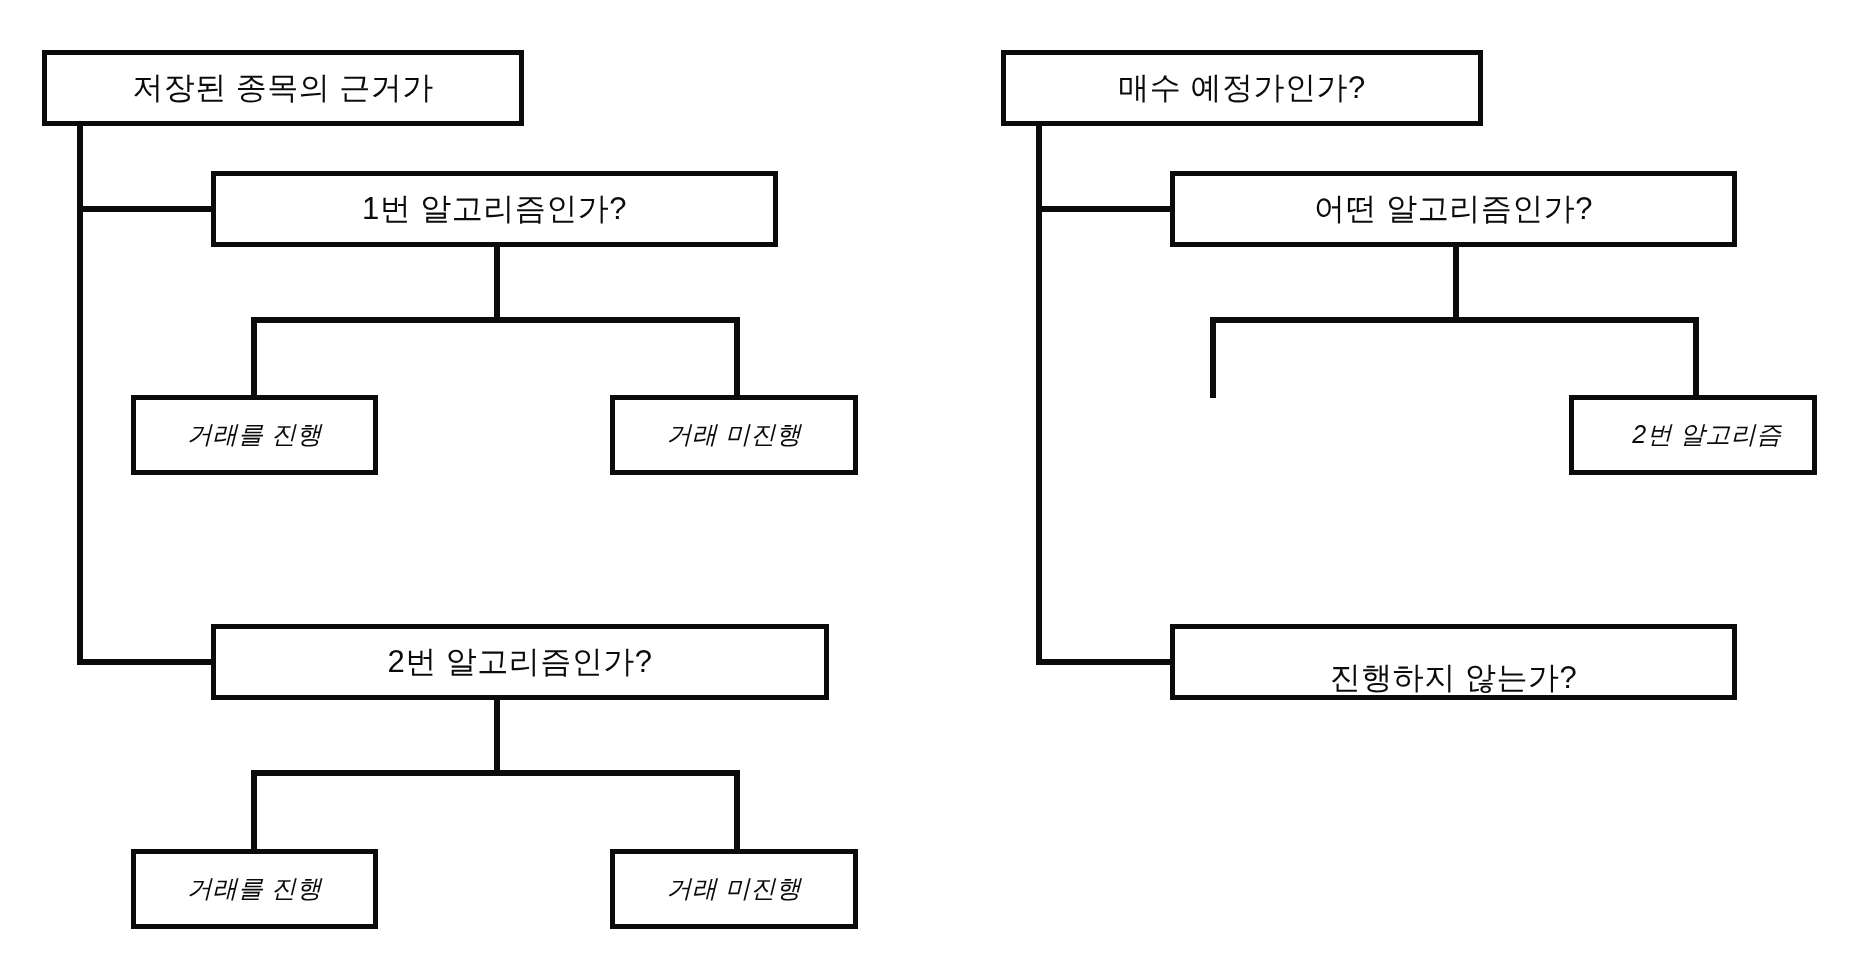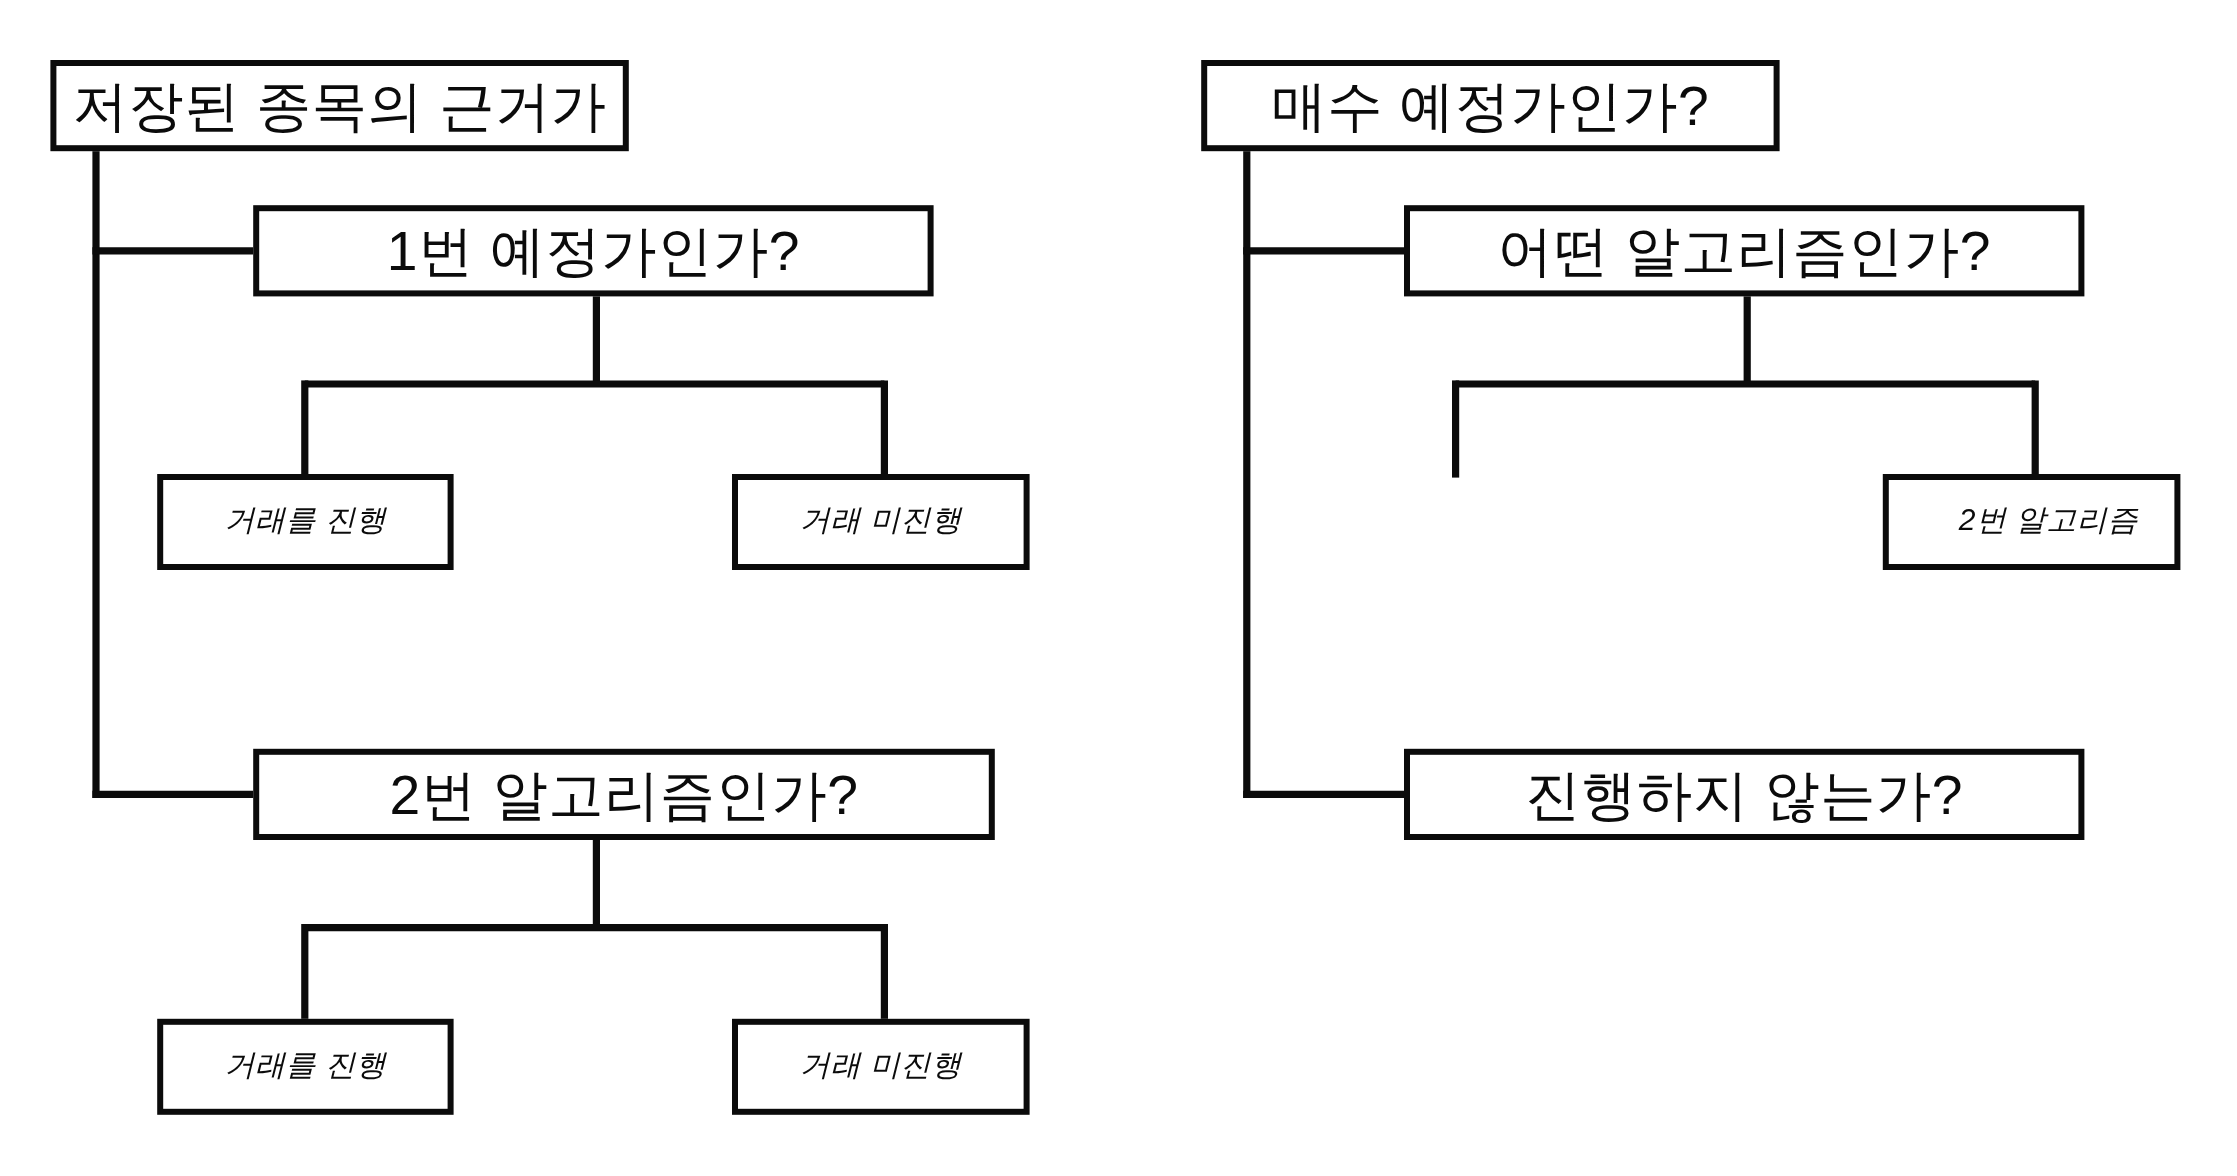--- a/index.html
+++ b/index.html
@@ -31,21 +31,21 @@
     position: absolute;
     box-sizing: border-box;
     background: #ffffff;
     border: 5px solid #0b0b0b;
     display: flex;
     align-items: center;
     justify-content: center;
   }
   .node-label {
     font-family: "Liberation Sans", "DejaVu Sans", sans-serif;
-    font-size: 46px;
+    font-size: 31px;
     line-height: 1.1;
     color: #0b0b0b;
     white-space: nowrap;
     letter-spacing: 0.5px;
   }
   .node-label.leaf {
     font-size: 25px;
     font-style: italic;
   }
 </style>
@@ -77,21 +77,21 @@
       <polyline points="1213,317 1213,398"></polyline>
       <polyline points="1696,317 1696,398"></polyline>
     </g>
   </svg>
 
   <div class="node-box" style="left:42px; top:50px; width:482px; height:76px;">
     <span class="node-label">저장된 종목의 근거가</span>
   </div>
 
   <div class="node-box" style="left:211px; top:171px; width:567px; height:76px;">
-    <span class="node-label">1번 예정가인가?</span>
+    <span class="node-label">1번 알고리즘인가?</span>
   </div>
 
   <div class="node-box" style="left:131px; top:395px; width:247px; height:80px;">
     <span class="node-label leaf">거래를 진행</span>
   </div>
 
   <div class="node-box" style="left:610px; top:395px; width:248px; height:80px;">
     <span class="node-label leaf">거래 미진행</span>
   </div>
 
@@ -113,17 +113,17 @@
 
   <div class="node-box" style="left:1001px; top:50px; width:482px; height:76px;">
     <span class="node-label">매수 예정가인가?</span>
   </div>
 
 
   <div class="node-box" style="left:1569px; top:395px; width:248px; height:80px;padding-left:28px;">
     <span class="node-label leaf">2번 알고리즘</span>
   </div>
 
-  <div class="node-box" style="left:1170px; top:624px; width:567px; height:76px;">
+  <div class="node-box" style="left:1170px; top:624px; width:567px; height:76px;align-items:flex-end;">
     <span class="node-label">진행하지 않는가?</span>
   </div>
 
 </div>
 
 </body></html>

